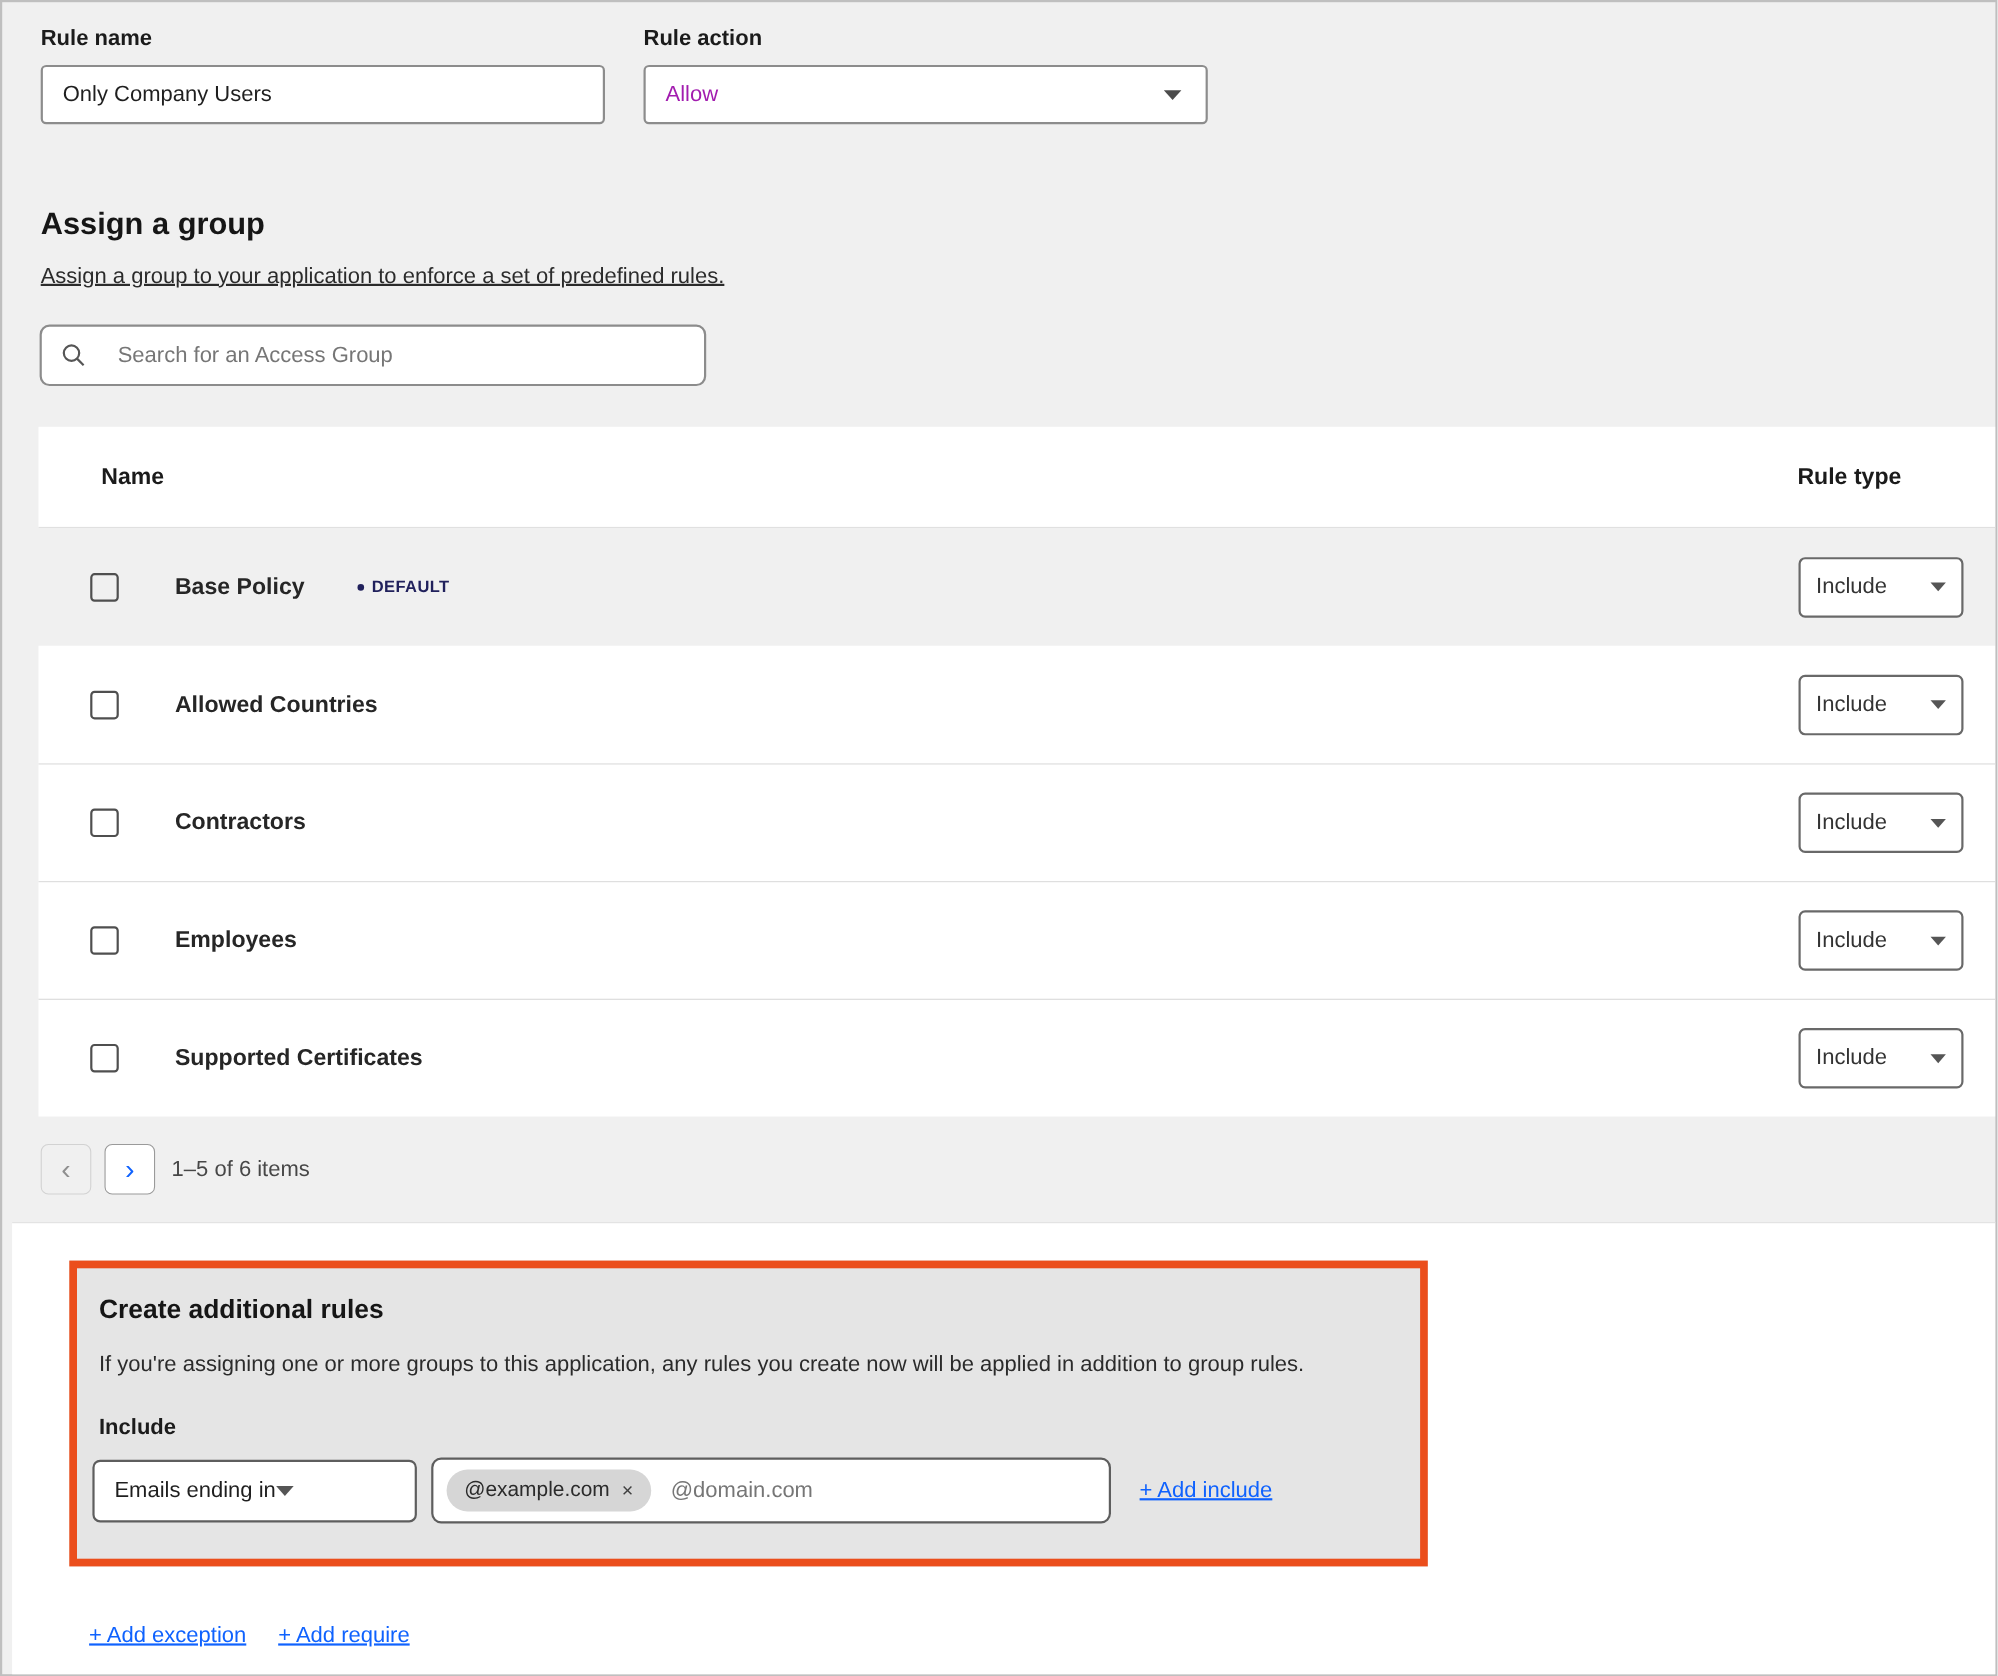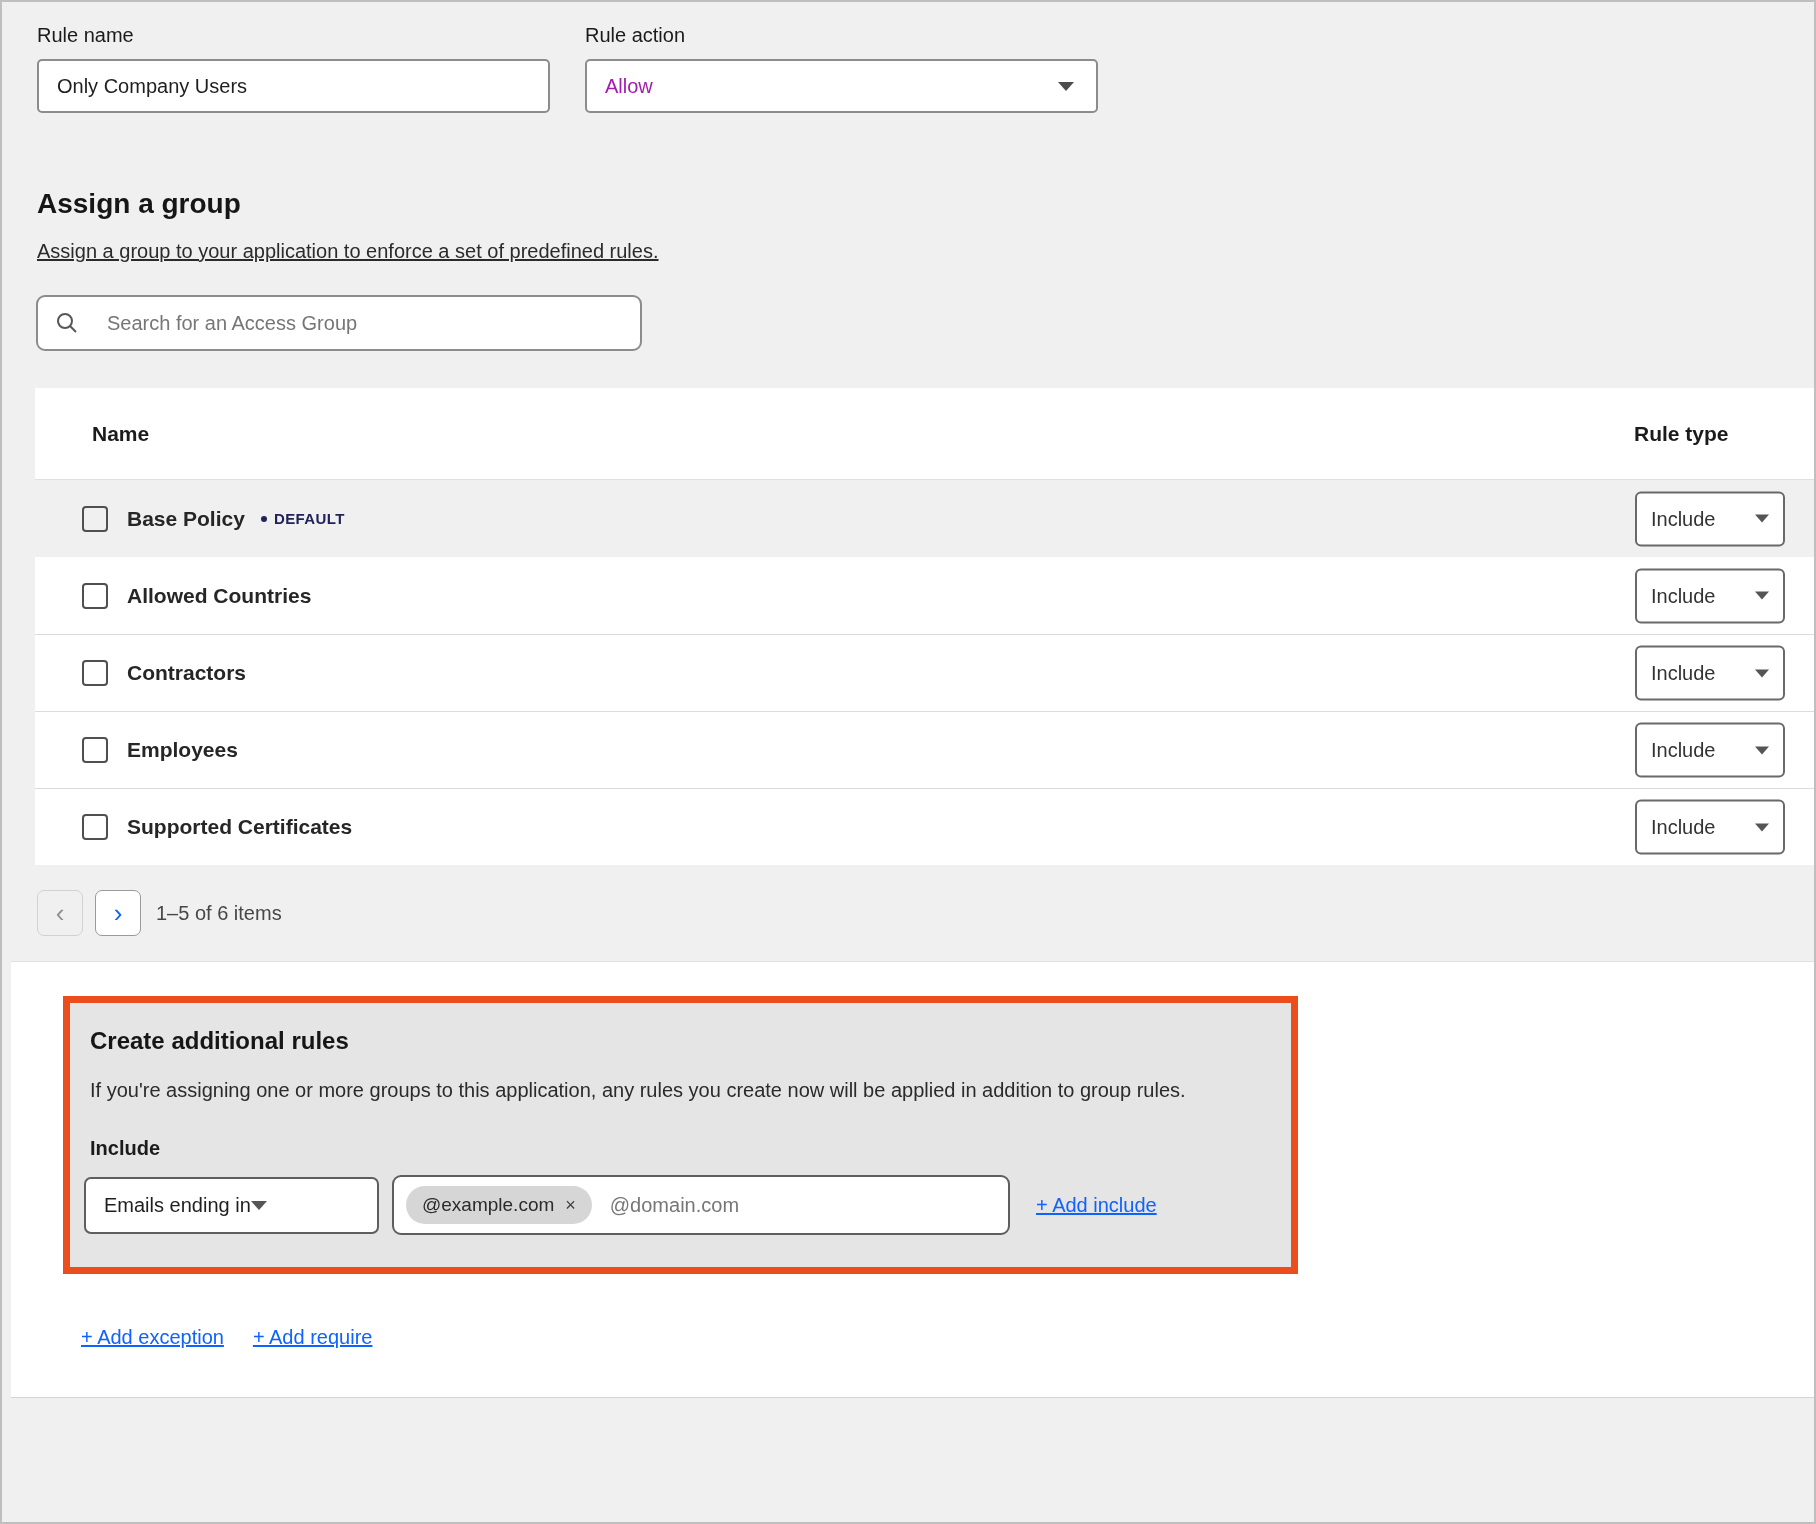--- a/index.html
+++ b/index.html
@@ -10,21 +10,21 @@
     width:1816px; height:1524px;
     background:#f0f0f0;
     border:2px solid #bfbfbf;
     overflow:hidden;
     color:#1f1f1f;
   }
 
   
   .top-form { display:flex; gap:35px; padding:22px 35px 0 35px; }
   .field { width:513px; }
-  .field-label { font-size:20px; font-weight:normal; color:#1b1b1b; line-height:22px; margin-bottom:13px; }
+  .field-label { font-size:20px; font-weight:bold; color:#1b1b1b; line-height:22px; margin-bottom:13px; }
   .text-input {
     width:100%; height:54px; background:#fff;
     border:2px solid #8c8c8c; border-radius:5px;
     font-size:20px; color:#1f1f1f; padding:0 18px;
     font-family:inherit; outline:none;
   }
   .select-box {
     width:100%; height:54px; background:#fff;
     border:2px solid #8c8c8c; border-radius:5px;
     display:flex; align-items:center; justify-content:space-between;
@@ -55,22 +55,22 @@
   
   .group-table { margin:37px 0 0 33px; width:1779px; }
   .t-header {
     height:92px; background:#fff; position:relative;
     display:flex; align-items:center;
     border-bottom:1px solid #e0e0e0;
   }
   .t-header .col-name { margin-left:57px; font-size:21px; font-weight:bold; color:#1b1b1b; }
   .t-header .col-ruletype { position:absolute; left:1599px; font-size:21px; font-weight:bold; color:#1b1b1b; }
   .t-row {
-    height:77px; background:#fff; position:relative;
-    display:flex; align-items:center;
+    height:107px; background:#fff; position:relative;
+    display:flex; align-items:center;gap:32px;
   }
   .t-row.shaded { background:#f0f0f0; }
   .t-row + .t-row { border-top:1px solid #dcdcdc; }
   .t-row.shaded + .t-row { border-top:none; }
   .checkbox {
     width:26px; height:26px; margin-left:47px; flex:none;
     border:2px solid #4f4f4f; border-radius:4px; background:transparent; cursor:pointer;
   }
   .row-label { margin-left:19px; font-size:21px; font-weight:bold; color:#262626; }
   .default-badge { display:inline-flex; align-items:center; margin-left:16px; }

